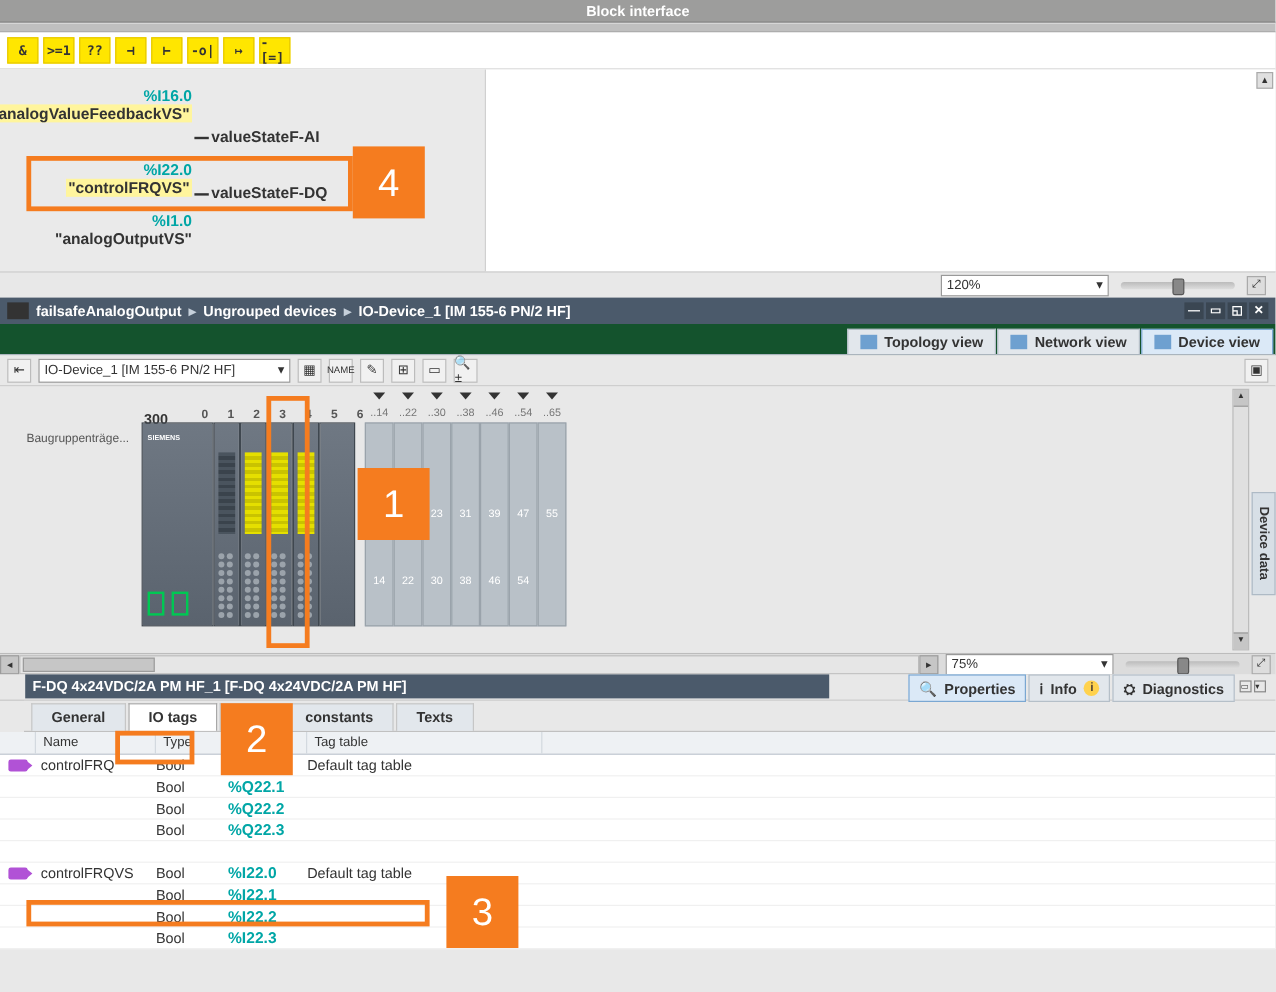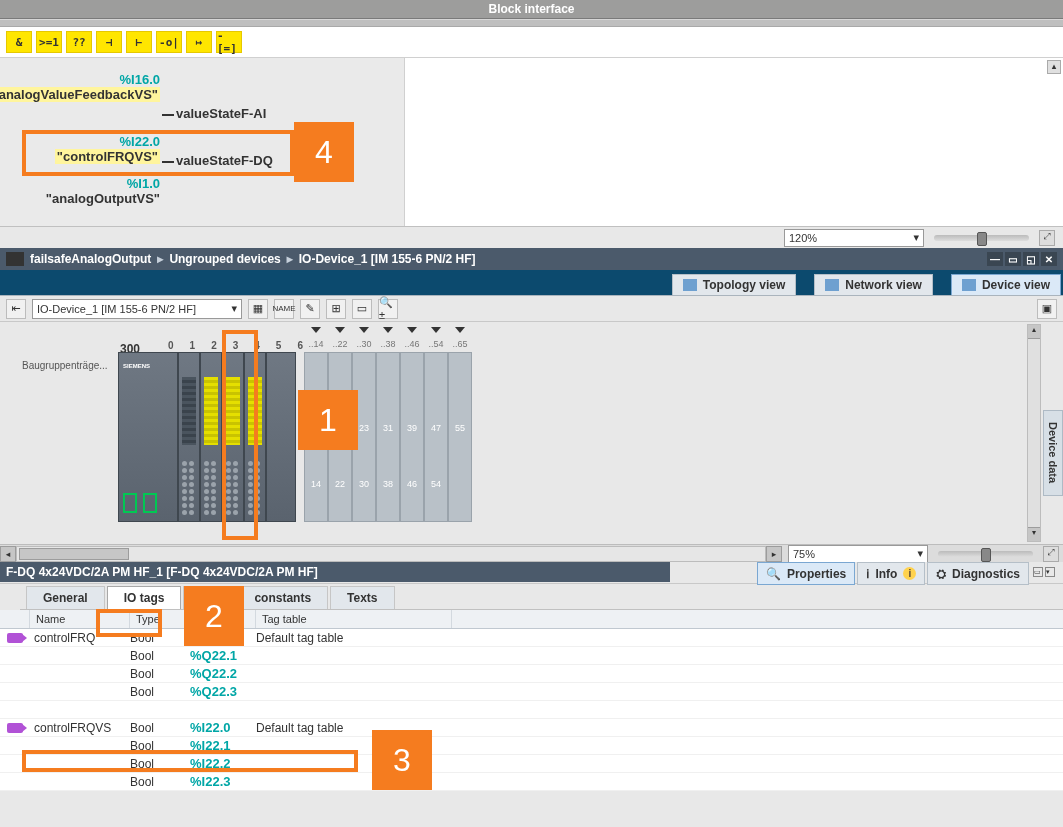--- a/index.html
+++ b/index.html
@@ -26,21 +26,21 @@
 .zoom-select { background: #fff; border: 1px solid #999; height: 18px; width: 140px; padding: 0 4px; font-size: 11px; display: flex; align-items: center; justify-content: space-between; }
 .zoom-slider { width: 95px; height: 6px; background: linear-gradient(#bbb,#ddd); border-radius: 3px; position: relative; }
 .zoom-slider::after { content: ""; position: absolute; top: -3px; left: 45%; width: 8px; height: 12px; background: #888; border: 1px solid #555; border-radius: 2px; }
 
 .breadcrumb { background: #4b5a6b; color: #fff; height: 22px; display: flex; align-items: center; padding: 0 6px; font-weight: bold; font-size: 12px; }
 .breadcrumb .arrow { margin: 0 6px; color: #c6d0db; }
 .breadcrumb .bc-icon { width: 18px; height: 14px; margin-right: 6px; display: inline-block; background: #333; }
 .breadcrumb .win-btns { margin-left: auto; display: flex; gap: 2px; }
 .breadcrumb .win-btns span { width: 16px; height: 14px; background: #3a4652; color: #fff; font-size: 10px; display: flex; align-items: center; justify-content: center; }
 
-.view-tabs { background: #0c4a6e; height: 26px; display: flex; align-items: flex-end; justify-content: flex-end; border-bottom: 1px solid #aab4bd; gap: 18px; padding-right: 2px; }
+.view-tabs { background: #14532d; height: 26px; display: flex; align-items: flex-end; justify-content: flex-end; border-bottom: 1px solid #aab4bd; gap: 1px; padding-right: 2px; }
 .view-tab { background: #e2e7ec; border: 1px solid #b5bfc8; border-bottom: none; padding: 3px 10px; display: flex; align-items: center; gap: 6px; font-size: 12px; color: #333; font-weight: bold; }
 .view-tab.active { background: #dbe9f7; border-color: #7aa7d2; }
 .vt-icon { width: 14px; height: 12px; background: #6ea0d0; display: inline-block; }
 
 .device-toolbar { background: #e8e8e8; height: 26px; display: flex; align-items: center; padding: 0 6px; gap: 6px; border-bottom: 1px solid #c8c8c8; }
 .dev-select { background: #fff; border: 1px solid #999; height: 20px; width: 210px; padding: 0 4px; font-size: 11px; display: flex; align-items: center; justify-content: space-between; }
 .tb-icon { width: 20px; height: 20px; border: 1px solid #bcbcbc; background: #f1f1f1; display: flex; align-items: center; justify-content: center; font-size: 11px; }
 
 .device-view { background: #e8e8e8; height: 222px; position: relative; overflow: hidden; }
 .rack-label { position: absolute; left: 22px; top: 38px; font-size: 10px; color: #555; }
@@ -365,21 +365,21 @@
     </div>
   <div class="btn">▸</div>
   <div class="zoom-select" style="margin-left:6px;gap:48px;">
       <span>75%</span>
       <span>▾</span>
     </div>
   <div class="zoom-slider" style="margin:0 10px;"></div>
   <span style="width:16px;height:16px;border:1px solid #aaa;background:#ddd;font-size:9px;text-align:center;margin-right:4px;">⤢</span>
 </div>
 
-<div class="prop-row" style="height:22px;">
+<div class="prop-row" style="height:22px;padding-left:21px;">
   <div class="module-title" style="width:670px;">
     <span>F-DQ 4x24VDC/2A PM HF_1 [F-DQ 4x24VDC/2A PM HF]</span>
   </div>
   <div class="prop-tabs" style="top:0;">
     <div class="prop-tab active">
         <span>🔍</span>
         <span>Properties</span>
       </div>
     <div class="prop-tab">
         <span>ℹ</span>

